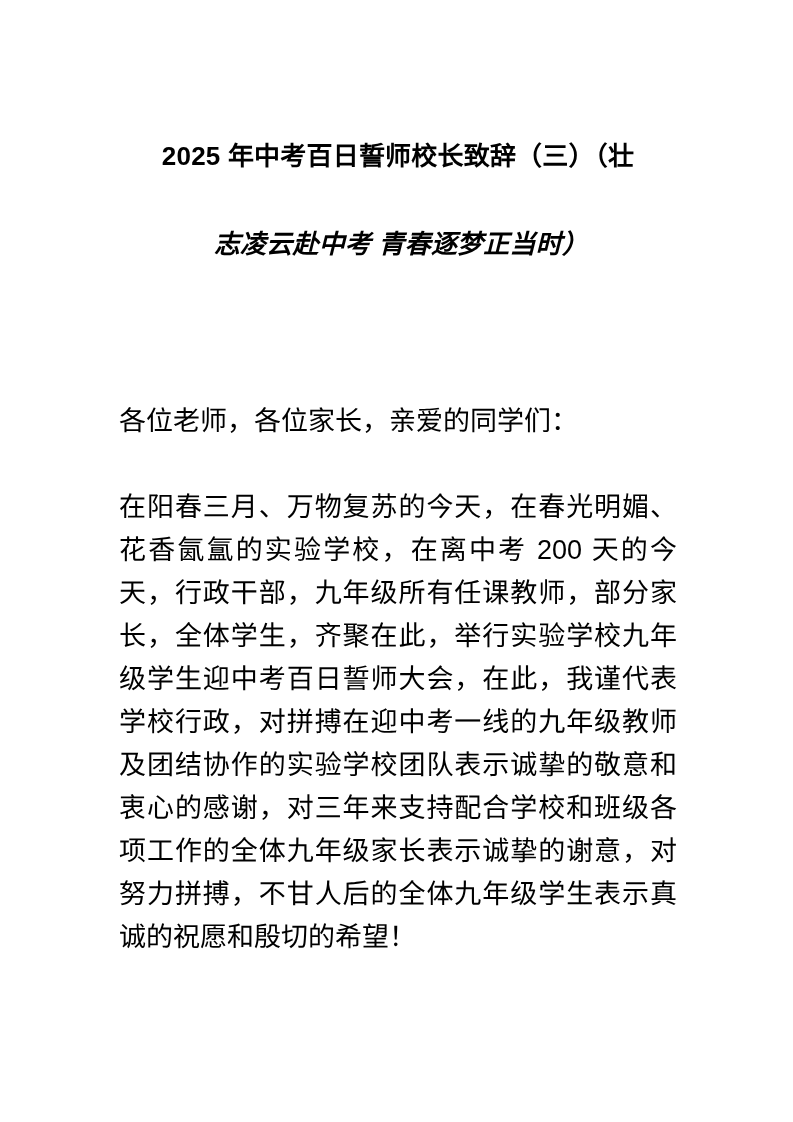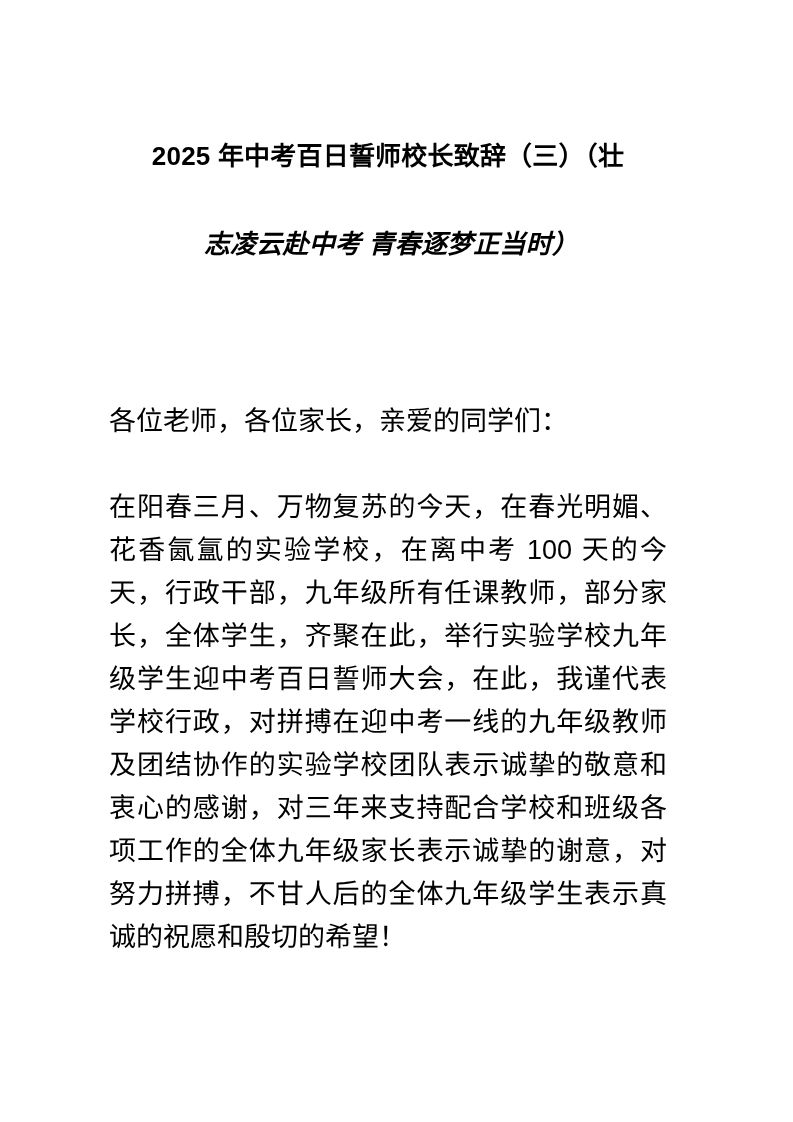--- a/index.html
+++ b/index.html
@@ -17,21 +17,21 @@
     position: relative;
     width: 793px;
     height: 1122px;
     margin: 0 auto;
     background: #ffffff;
     overflow: hidden;
     box-sizing: border-box;
   }
   .doc-body {
     position: absolute;
-    left: 109px;
+    left: 119px;
     top: 0;
     width: 558px;
   }
   .doc-title {
     font-size: 26px;
     font-weight: bold;
     text-align: center;
     line-height: 88px;
     letter-spacing: 0.2px;
     margin: 0;
@@ -75,17 +75,17 @@
     <h1 class="doc-title">
       <span class="title-line title-line-1">2025 年中考百日誓师校长致辞（三）（壮</span>
       <span class="title-line title-line-2">志凌云赴中考 青春逐梦正当时）</span>
     </h1>
 
     <div class="title-spacer"></div>
 
     <p class="para">各位老师，各位家长，亲爱的同学们：</p>
 
 
-    <p class="para">在阳春三月、万物复苏的今天，在春光明媚、花香氤氲的实验学校，在离中考 100 天的今天，行政干部，九年级所有任课教师，部分家长，全体学生，齐聚在此，举行实验学校九年级学生迎中考百日誓师大会，在此，我谨代表学校行政，对拼搏在迎中考一线的九年级教师及团结协作的实验学校团队表示诚挚的敬意和衷心的感谢，对三年来支持配合学校和班级各项工作的全体九年级家长表示诚挚的谢意，对努力拼搏，不甘人后的全体九年级学生表示真诚的祝愿和殷切的希望！</p>
+    <p class="para">在阳春三月、万物复苏的今天，在春光明媚、花香氤氲的实验学校，在离中考 200 天的今天，行政干部，九年级所有任课教师，部分家长，全体学生，齐聚在此，举行实验学校九年级学生迎中考百日誓师大会，在此，我谨代表学校行政，对拼搏在迎中考一线的九年级教师及团结协作的实验学校团队表示诚挚的敬意和衷心的感谢，对三年来支持配合学校和班级各项工作的全体九年级家长表示诚挚的谢意，对努力拼搏，不甘人后的全体九年级学生表示真诚的祝愿和殷切的希望！</p>
 
 
   </div>
 </div>
 
 </body></html>

